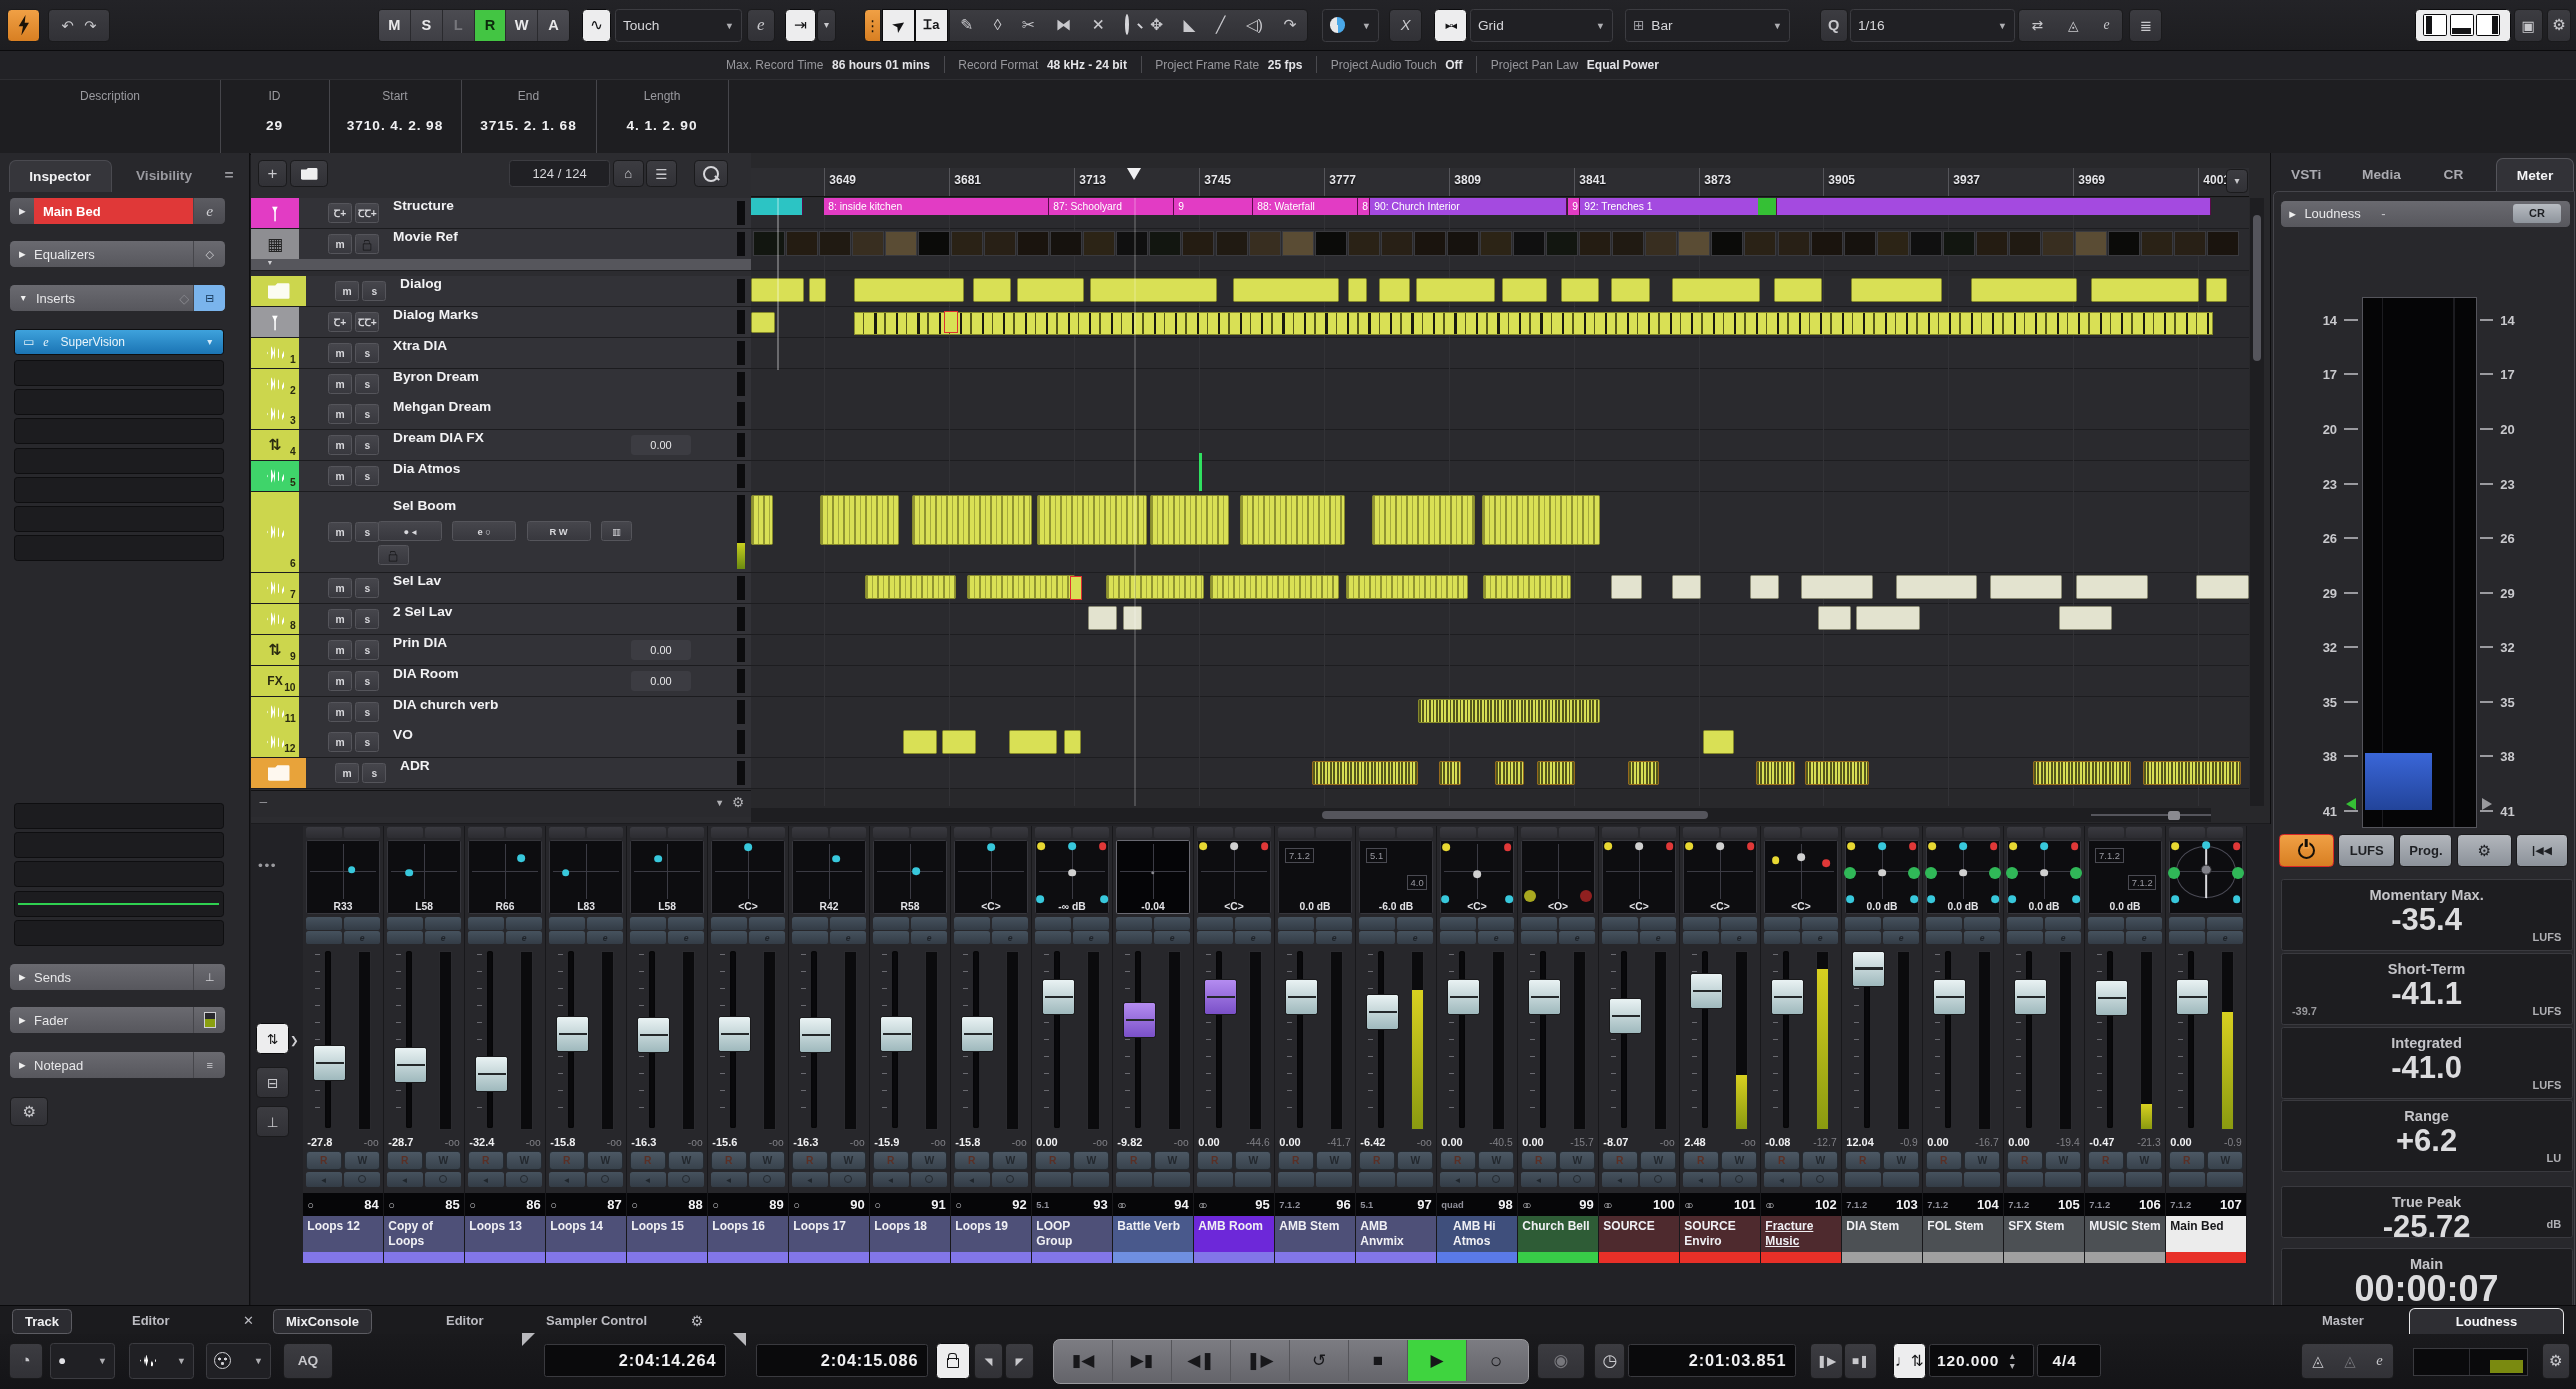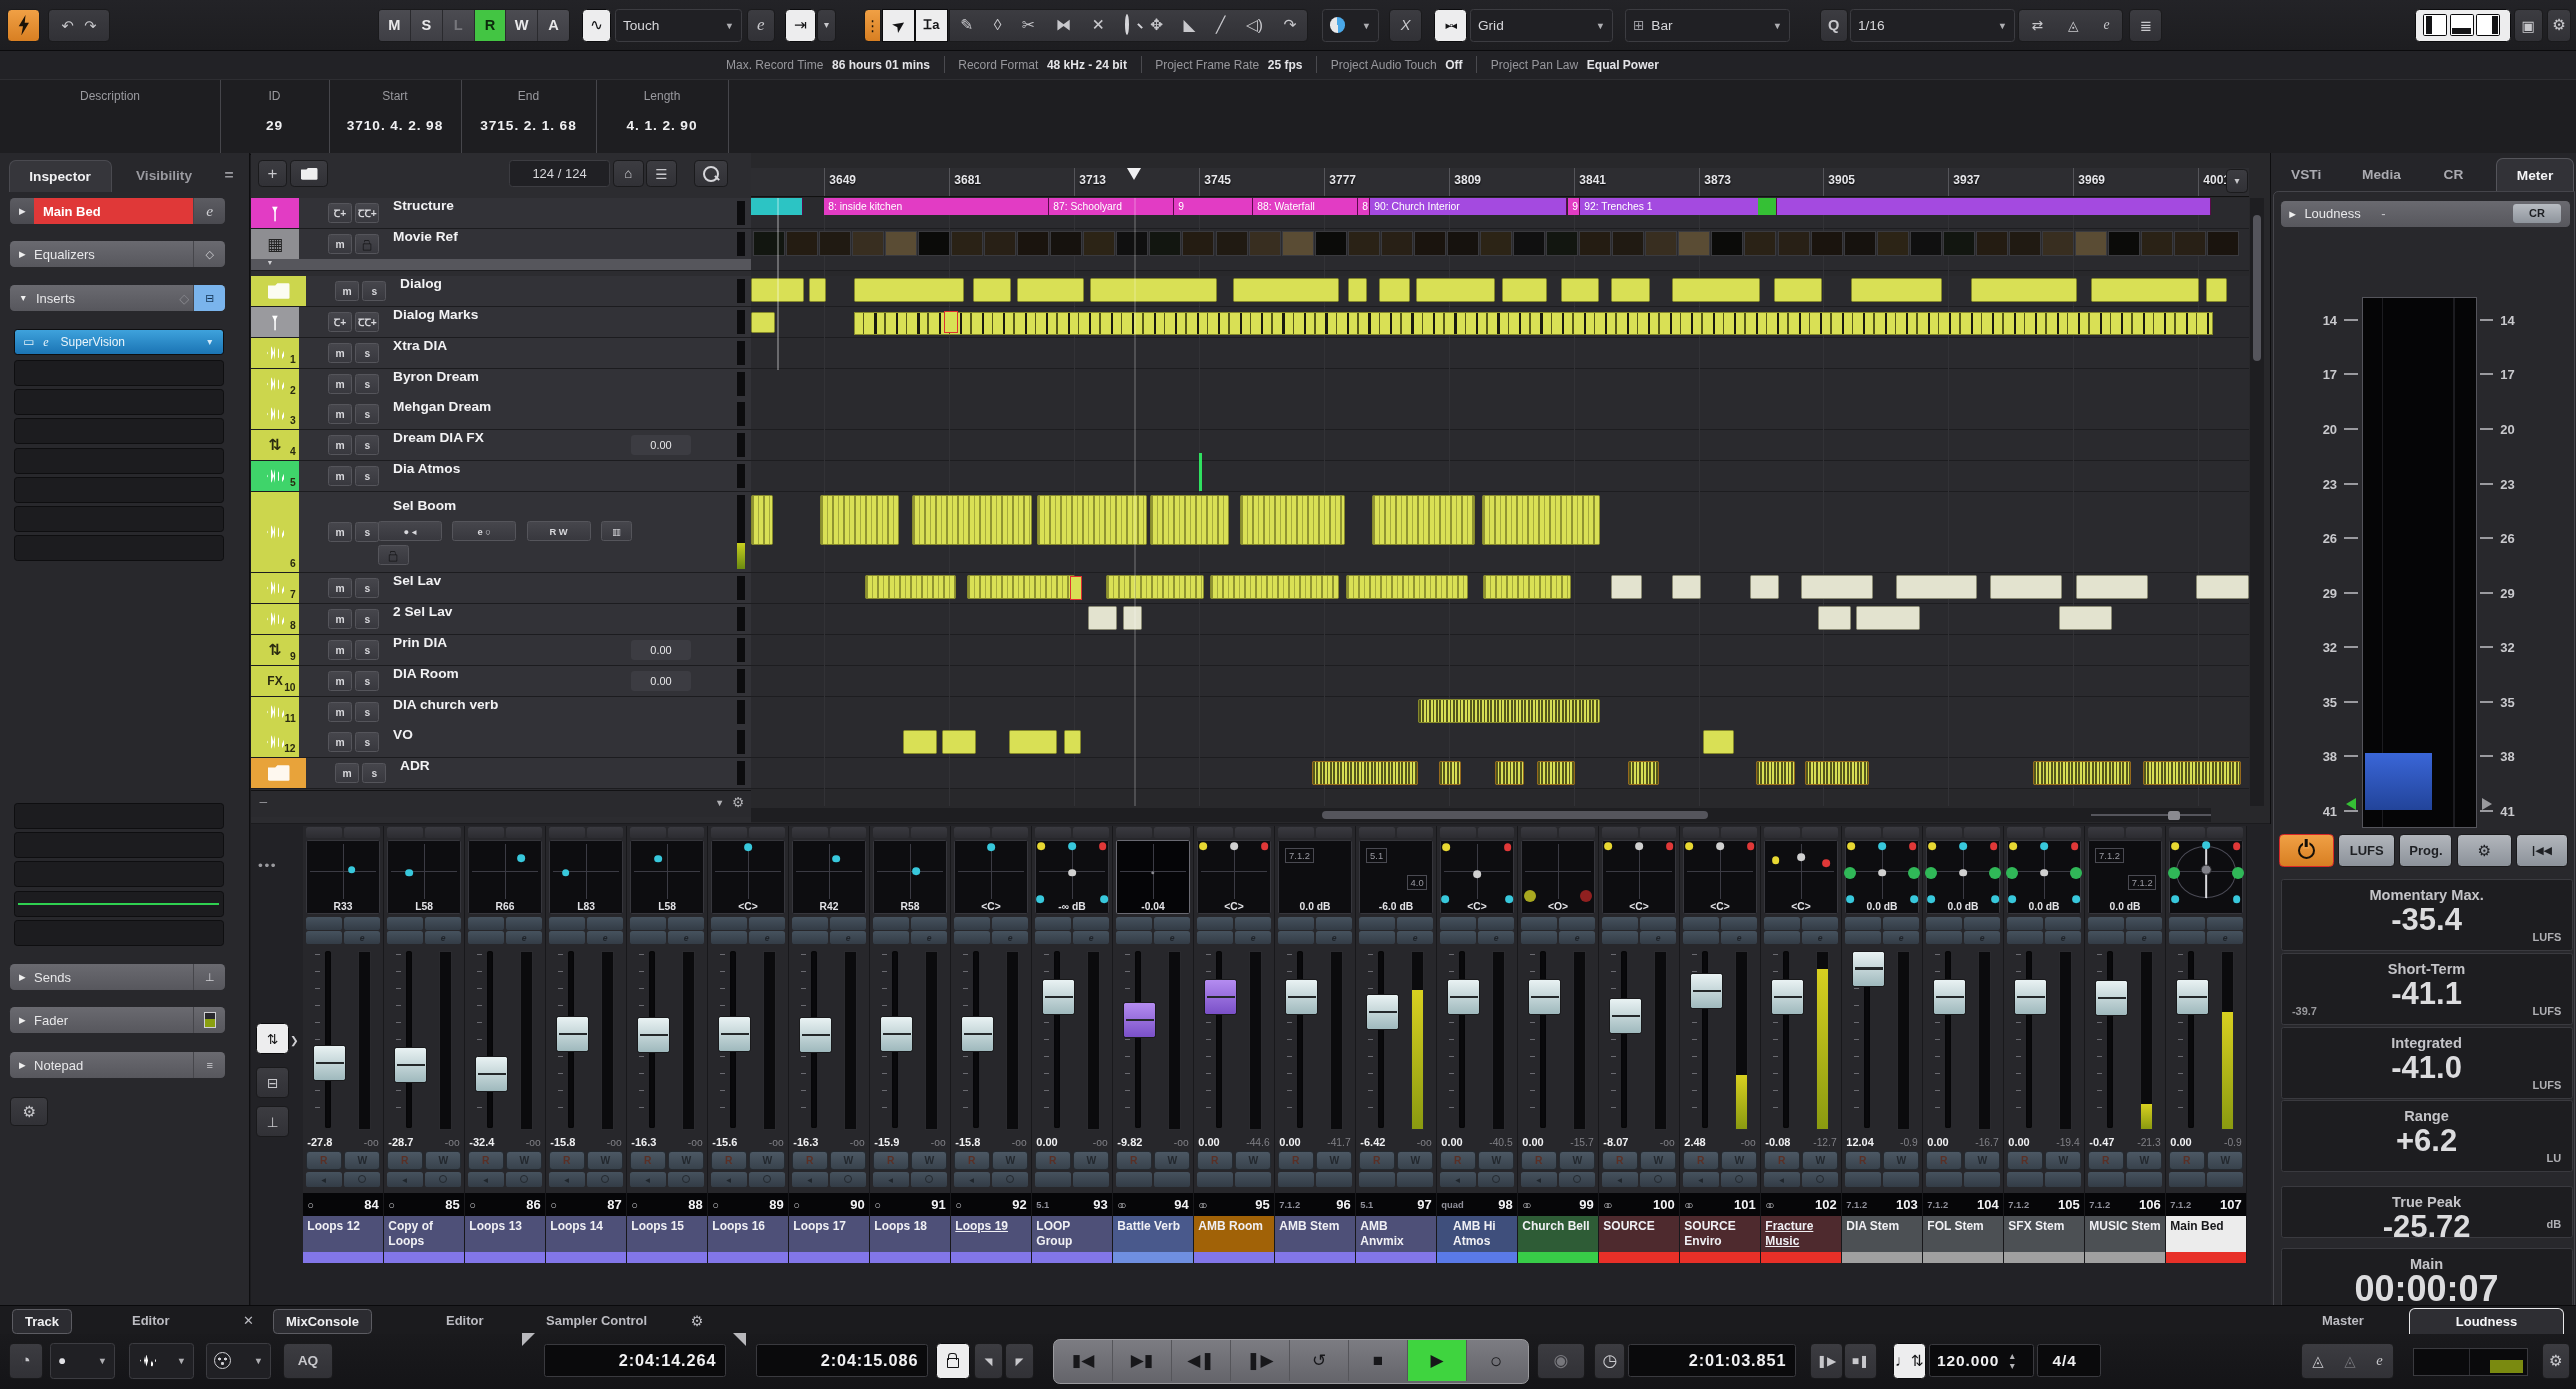--- a/index.html
+++ b/index.html
@@ -1384,21 +1384,21 @@
           <div class="irow">
             <div class="ibtn" style="font-size: 9.4px;">◂</div>
             <div class="ibtn">
               <div style="width: 6px; height: 6px; border-radius: 50%; border: 1.3px solid rgb(35, 40, 46);"></div>
             </div>
           </div>
           <div class="nrow">
             <div class="badge">○</div>
             <div class="cnum">92</div>
           </div>
-          <div class="cname" style="background: rgb(78, 80, 120); text-decoration: underline;">Loops 19</div>
+          <div class="cname" style="background: rgb(78, 80, 120);">Loops 19</div>
           <div class="cstrip" style="background: rgb(130, 118, 232);"></div>
         </div>
         <div class="chan">
           <div class="rack">
             <div class="rk"></div>
             <div class="rk"></div>
           </div>
           <div class="pan">
             <div class="ph"></div>
             <div class="pv"></div>
@@ -1523,21 +1523,21 @@
             <div class="rbtn w">W</div>
           </div>
           <div class="irow">
             <div class="ibtn"></div>
             <div class="ibtn"></div>
           </div>
           <div class="nrow">
             <div class="badge st2">○○</div>
             <div class="cnum">95</div>
           </div>
-          <div class="cname" style="background: #a16207;">AMB Room</div>
+          <div class="cname" style="background: #6d28d9;">AMB Room</div>
           <div class="cstrip" style="background: rgb(130, 118, 232);"></div>
         </div>
         <div class="chan">
           <div class="rack">
             <div class="rk"></div>
             <div class="rk"></div>
           </div>
           <div class="pan">
             <div class="ptxt">7.1.2</div>
             <div class="plabel">0.0 dB</div>

